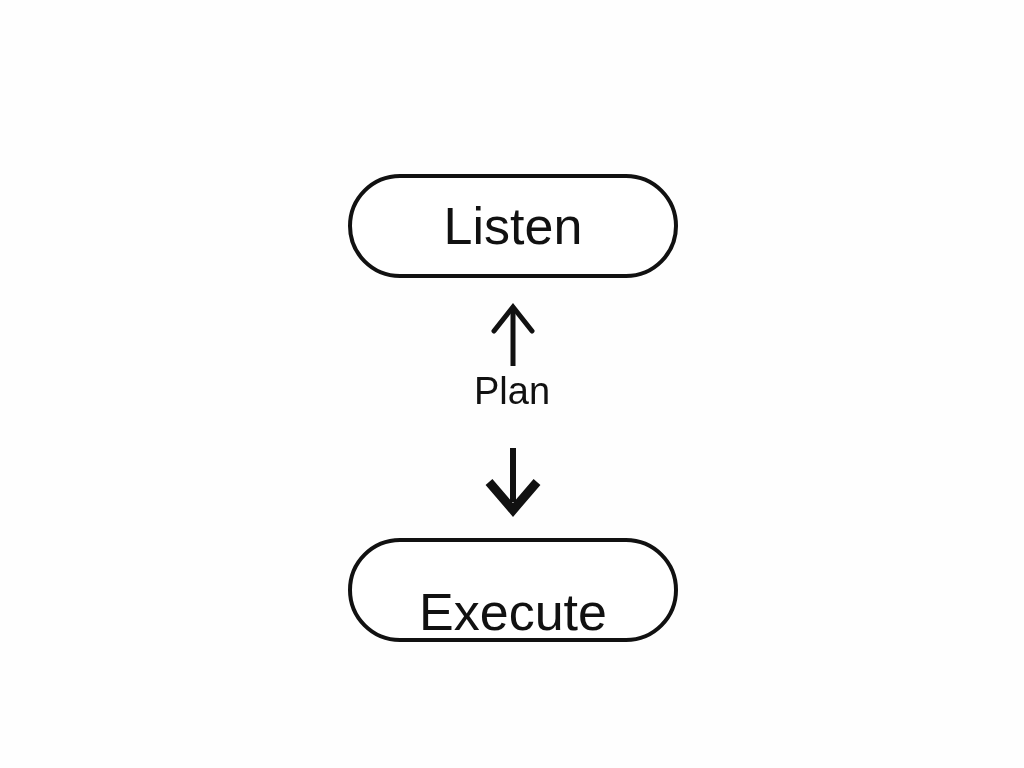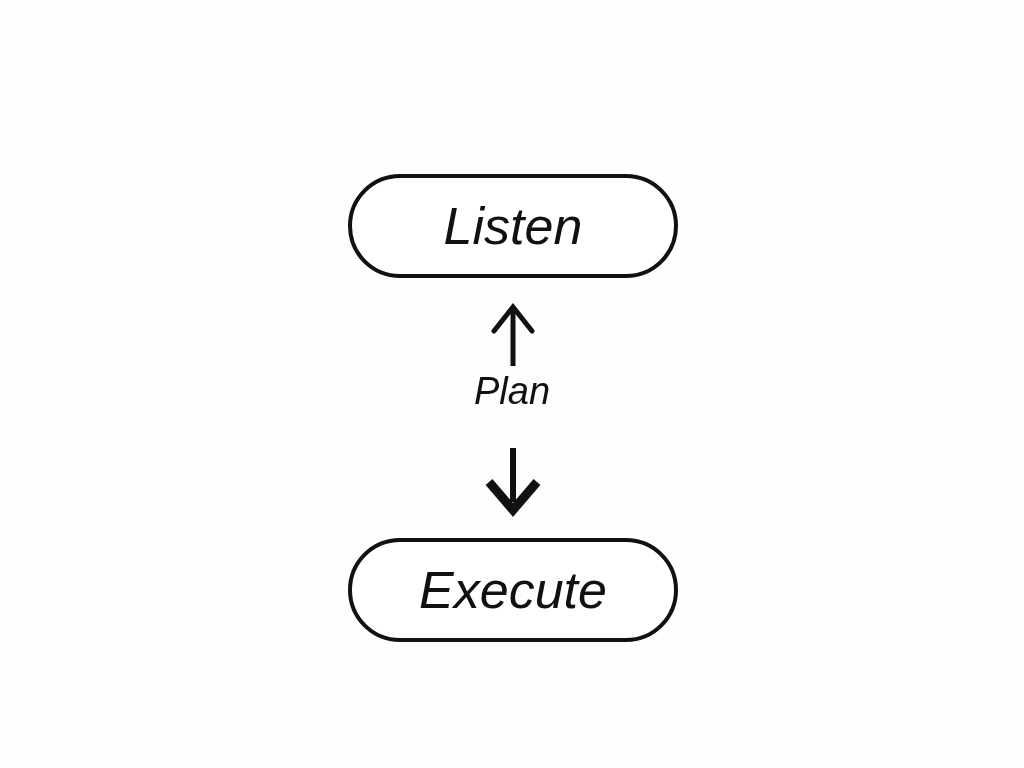--- a/index.html
+++ b/index.html
@@ -14,21 +14,20 @@
     overflow: hidden;
     font-family: "Liberation Sans", sans-serif;
     -webkit-font-smoothing: antialiased;
   }
 
   #diagram-canvas {
     position: relative;
     width: 1024px;
     height: 768px;
     background: #fefefe;
-    font-style: italic;
   }
 
   
   .node {
     position: absolute;
     box-sizing: border-box;
     width: 330px;
     height: 104px;
     border: 4px solid #111111;
     border-radius: 52px;
@@ -42,21 +41,21 @@
     font-size: 52px;
     line-height: 1;
     color: #111111;
     font-weight: 400;
     letter-spacing: 0px;
     white-space: nowrap;
     user-select: none;
   }
 
   #node-listen  { left: 348px; top: 174px; }
-  #node-execute { left: 348px; top: 538px; }
+  #node-execute { left: 348px; top: 538px; align-items: flex-end; }
 
   
   #edge-layer {
     position: absolute;
     left: 0;
     top: 0;
     width: 1024px;
     height: 768px;
     pointer-events: none;
   }

